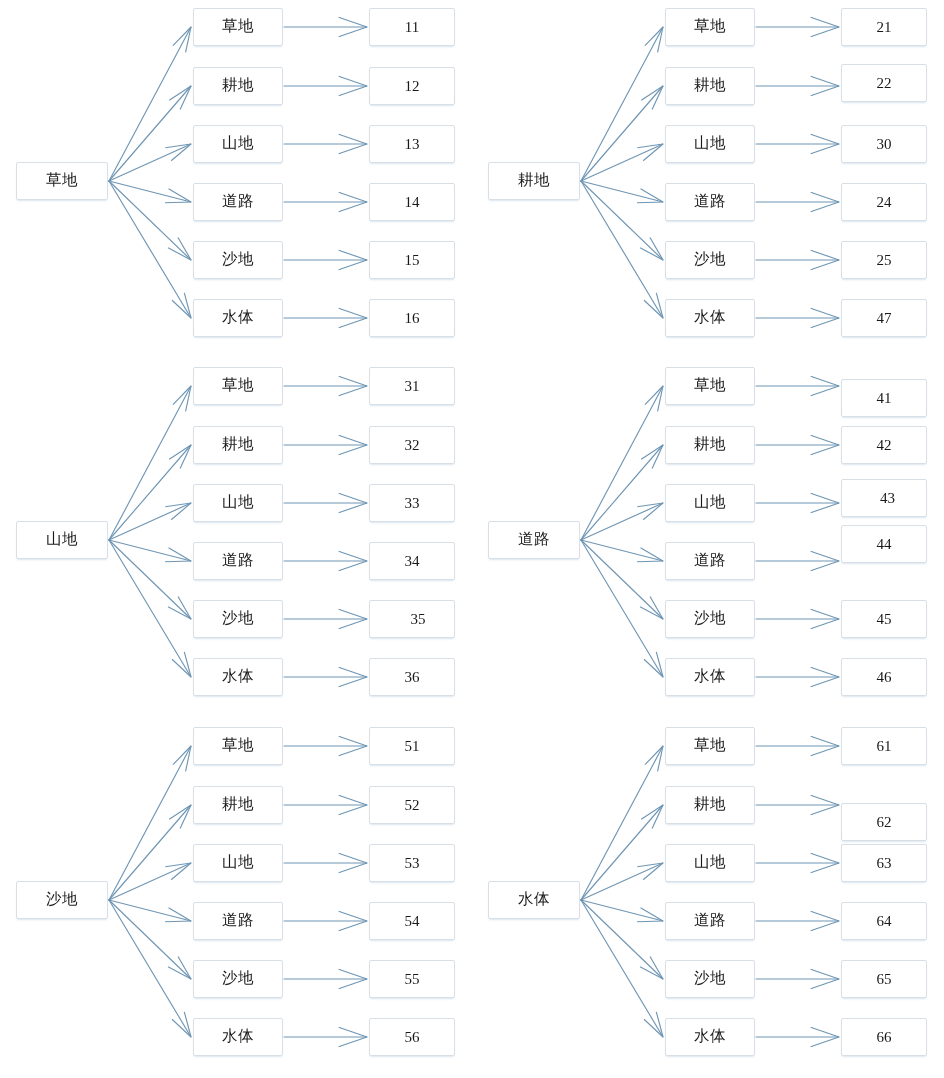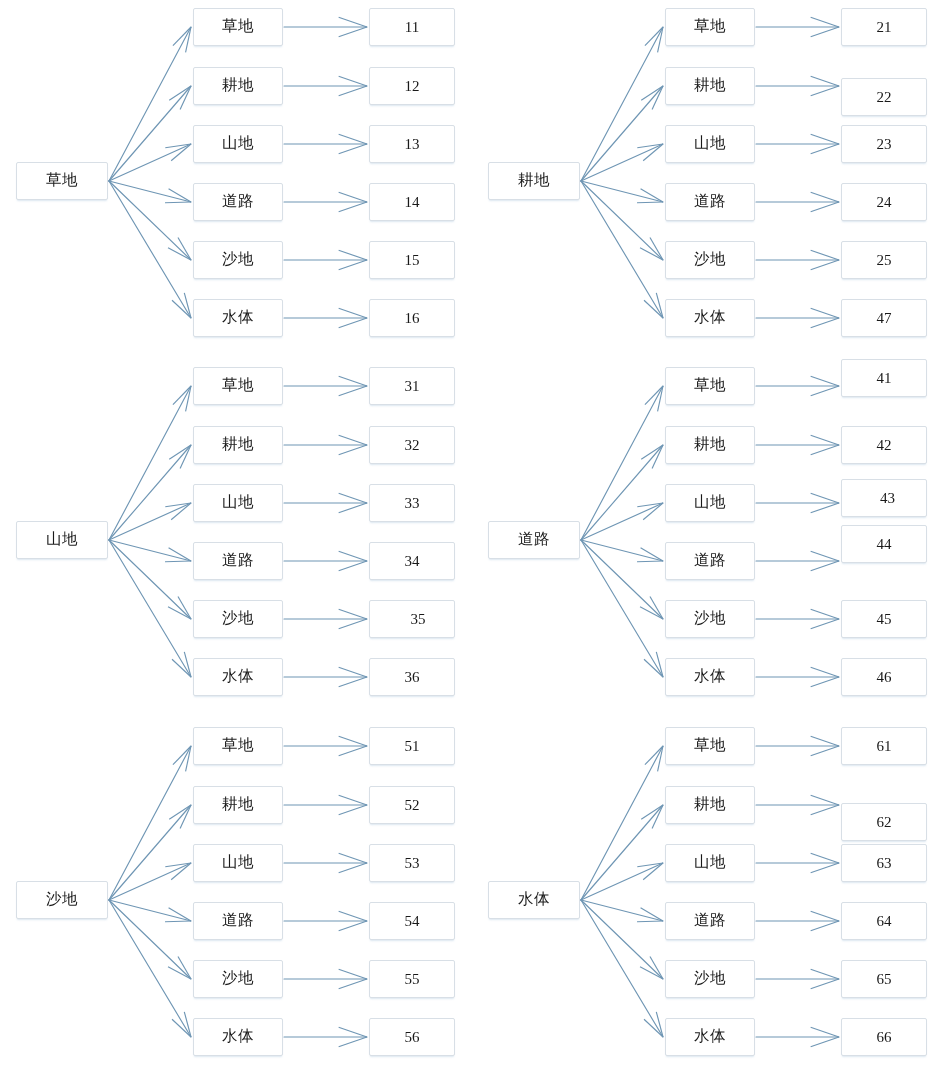--- a/index.html
+++ b/index.html
@@ -208,28 +208,28 @@
       </div>
       <div class="box box-cat" style="top: 8px;">
         <span class="cjk">草地</span>
       </div>
       <div class="box box-val" style="top: 8px;">
         <span>21</span>
       </div>
       <div class="box box-cat" style="top: 67px;">
         <span class="cjk">耕地</span>
       </div>
-      <div class="box box-val" style="top: 78px;">
+      <div class="box box-val" style="top: 64px;">
         <span>22</span>
       </div>
       <div class="box box-cat" style="top: 125px;">
         <span class="cjk">山地</span>
       </div>
       <div class="box box-val" style="top: 125px;">
-        <span>23</span>
+        <span>30</span>
       </div>
       <div class="box box-cat" style="top: 183px;">
         <span class="cjk">道路</span>
       </div>
       <div class="box box-val" style="top: 183px;">
         <span>24</span>
       </div>
       <div class="box box-cat" style="top: 241px;">
         <span class="cjk">沙地</span>
       </div>
@@ -360,21 +360,21 @@
         <line x1="284" y1="318" x2="367" y2="318" stroke="#6f96b4" stroke-width="1.15" stroke-linecap="round"></line>
         <line x1="338.63" y1="327.77" x2="367.00" y2="318.00" stroke="#6f96b4" stroke-width="1.15" stroke-linecap="butt"></line>
         <line x1="338.63" y1="308.23" x2="367.00" y2="318.00" stroke="#6f96b4" stroke-width="1.15" stroke-linecap="butt"></line>
       </svg>
       <div class="box box-source" style="top: 162px;">
         <span class="cjk">道路</span>
       </div>
       <div class="box box-cat" style="top: 8px;">
         <span class="cjk">草地</span>
       </div>
-      <div class="box box-val" style="top: 0;">
+      <div class="box box-val" style="top: 20px;">
         <span>41</span>
       </div>
       <div class="box box-cat" style="top: 67px;">
         <span class="cjk">耕地</span>
       </div>
       <div class="box box-val" style="top: 67px;">
         <span>42</span>
       </div>
       <div class="box box-cat" style="top: 125px;">
         <span class="cjk">山地</span>

